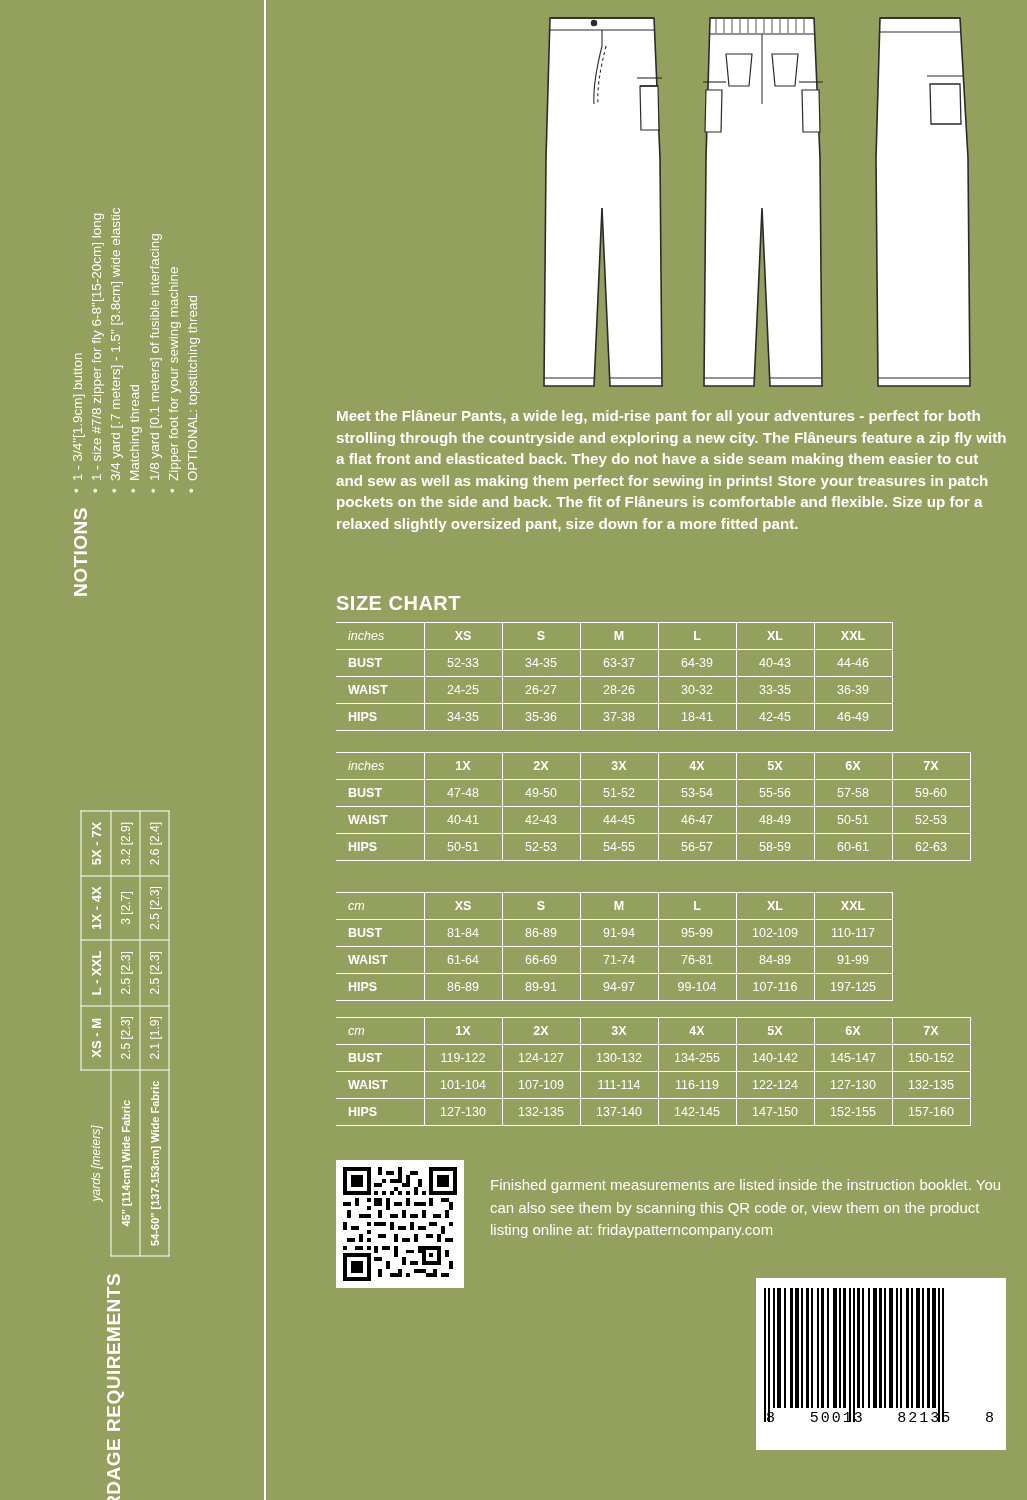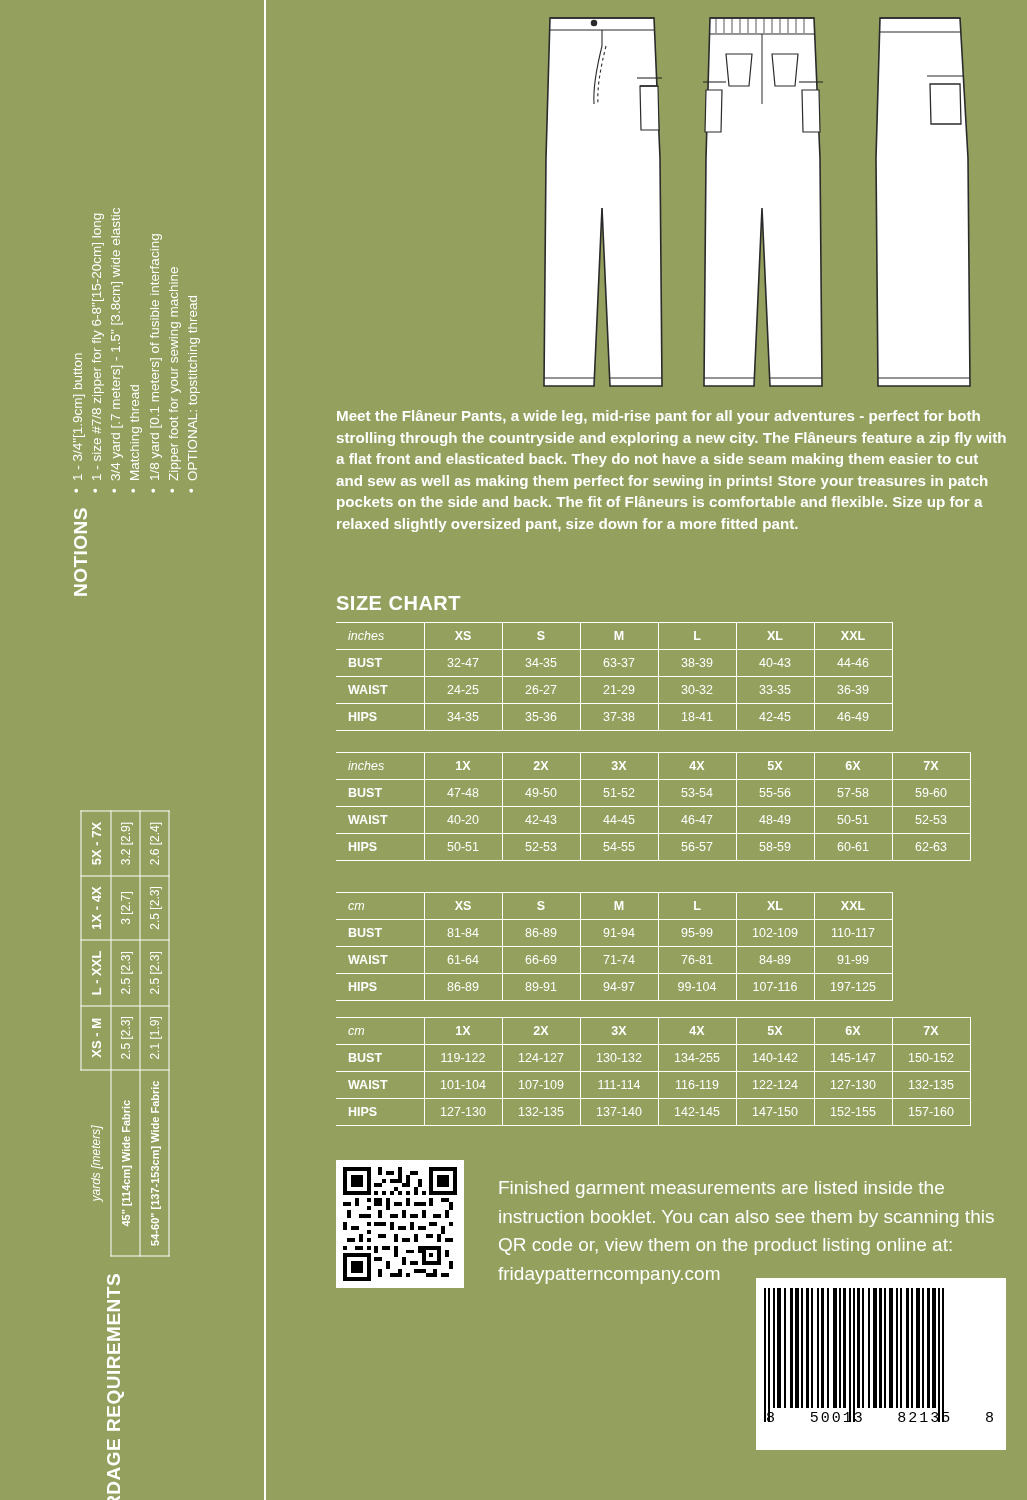--- a/index.html
+++ b/index.html
@@ -105,22 +105,22 @@
 
   #chart1 { top:622px; }
   #chart2 { top:752px; }
   #chart3 { top:892px; }
   #chart4 { top:1017px; }
 
   
   .qr { position:absolute; left:50px; top:1160px; width:128px; height:128px; background:#ffffff; padding:7px; }
   .qr svg { display:block; }
   .qr-note {
-    position:absolute; left:212px; top:1174px; width:530px;
-    font-size:19px; line-height:1.5; color:#ffffff;
+    position:absolute; left:204px; top:1174px; width:530px;
+    font-size:15px; line-height:1.5; color:#ffffff;
   }
 
   
   .barcode { position:absolute; left:470px; top:1278px; width:250px; height:172px; background:#ffffff; padding:10px 8px 4px 8px; }
   .barcode .bars { height:120px; display:flex; align-items:stretch; }
   .barcode .bars i { display:block; background:#000; height:100%; }
   .barcode .bars i.sp { background:transparent; }
   .barcode .bars i.guard { height:134px; }
   .barcode .digits {
     display:flex; justify-content:space-between;
@@ -269,32 +269,32 @@
           <th class="size" style="width:78px">S</th>
           <th class="size" style="width:78px">M</th>
           <th class="size" style="width:78px">L</th>
           <th class="size" style="width:78px">XL</th>
           <th class="size" style="width:78px">XXL</th>
         </tr>
       </thead>
       <tbody>
         <tr>
           <th class="rowlab">BUST</th>
-          <td>32-47</td>
+          <td>52-33</td>
           <td>34-35</td>
           <td>63-37</td>
-          <td>38-39</td>
+          <td>64-39</td>
           <td>40-43</td>
           <td>44-46</td>
         </tr>
         <tr>
           <th class="rowlab">WAIST</th>
           <td>24-25</td>
           <td>26-27</td>
-          <td>21-29</td>
+          <td>28-26</td>
           <td>30-32</td>
           <td>33-35</td>
           <td>36-39</td>
         </tr>
         <tr>
           <th class="rowlab">HIPS</th>
           <td>34-35</td>
           <td>35-36</td>
           <td>37-38</td>
           <td>18-41</td>
@@ -323,21 +323,21 @@
           <td>47-48</td>
           <td>49-50</td>
           <td>51-52</td>
           <td>53-54</td>
           <td>55-56</td>
           <td>57-58</td>
           <td>59-60</td>
         </tr>
         <tr>
           <th class="rowlab">WAIST</th>
-          <td>40-20</td>
+          <td>40-41</td>
           <td>42-43</td>
           <td>44-45</td>
           <td>46-47</td>
           <td>48-49</td>
           <td>50-51</td>
           <td>52-53</td>
         </tr>
         <tr>
           <th class="rowlab">HIPS</th>
           <td>50-51</td>

